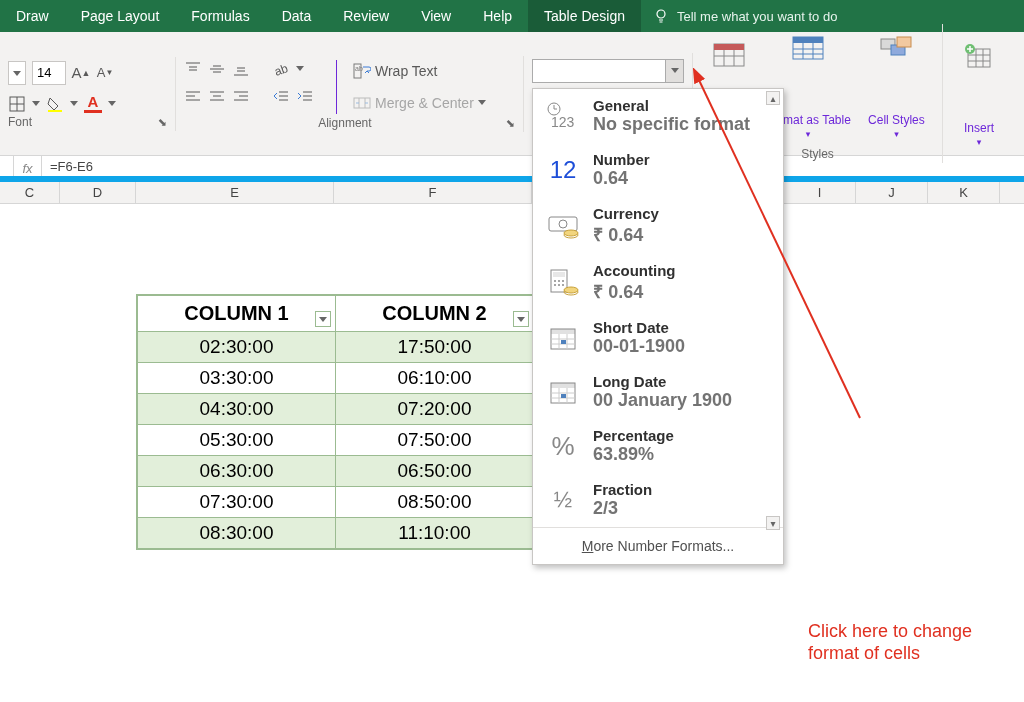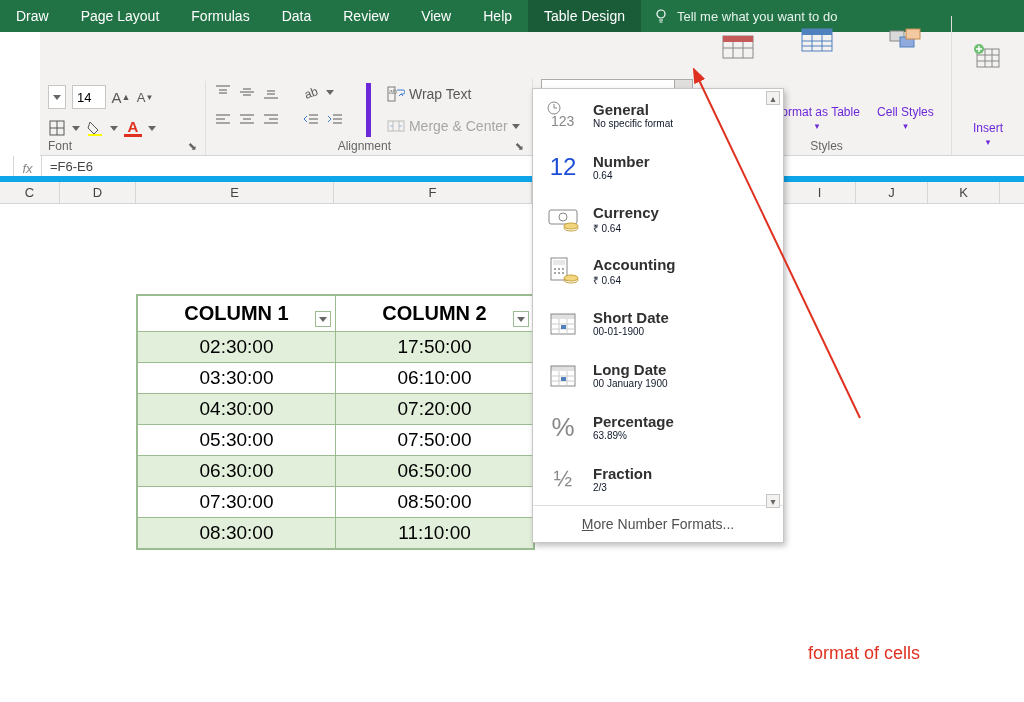--- a/index.html
+++ b/index.html
@@ -7,21 +7,21 @@
 
 
 .menubar { background: #217346; height: 32px; display: flex; align-items: center; color: #fff; font-size: 14px; }
 .menubar .tab { padding: 0 16px; height: 32px; line-height: 32px; cursor: default; }
 .menubar .tab.active { background: #1a5c38; }
 .menubar .bulb { margin-left: 12px; width:16px; height:16px; display:inline-flex; align-items:center; justify-content:center; }
 .menubar .bulb svg { width:16px; height:16px; }
 .menubar .tell { margin-left: 8px; color:#e6f3ec; font-size:13px; }
 
 
-.ribbon { background:#f3f2f1; height: 124px; border-bottom:1px solid #d6d6d6; display:flex; align-items:flex-end;margin-left:40px; }
+.ribbon { background:#f3f2f1; height: 124px; border-bottom:1px solid #d6d6d6; display:flex; align-items:center; }
 .ribbon-group { border-right:1px solid #e1dfdd; display:flex; flex-direction:column; justify-content:space-between; padding:4px 8px 2px; }
 .ribbon-group .label { text-align:center; color:#666; font-size:12px; margin-top:auto; padding-top:2px; }
 .ribbon-row { display:flex; align-items:center; gap:6px; }
 .ribbon-btn { padding:2px 4px; color:#595959; font-size:14px; display:flex; align-items:center; gap:4px; }
 .ribbon-btn.disabled { color:#a6a6a6; }
 .ribbon-icon { width:18px; height:18px; display:inline-flex; align-items:center; justify-content:center; }
 .font-size-input { width:34px; height:24px; border:1px solid #c8c6c4; background:#fff; text-align:left; padding-left:4px; font-size:13px; }
 .dlg-launch { color:#666; font-size:11px; align-self:flex-end; }
 
 .big-btn { display:flex; flex-direction:column; align-items:center; justify-content:center; padding:4px 8px; color:#6d28d9; font-size:12px; min-width:56px;gap:46px; }
@@ -55,21 +55,21 @@
 .tbl th { background:#fff; border:1px solid #9bbb91; font-weight:700; font-size:20px; padding:6px 12px; position:relative; width:198px; }
 .tbl th .fbtn { position:absolute; right:4px; bottom:4px; width:16px; height:16px; border:1px solid #9bbb91; background:#fff; display:flex; align-items:center; justify-content:center; }
 .tbl td { border:1px solid #9bbb91; text-align:center; font-size:19px; padding:4px 14px; width:198px; }
 .tbl tr.band td { background:#e2efda; }
 
 
 .dd-panel { position:absolute; left:532px; top:88px; width:252px; background:#fff; border:1px solid #c8c6c4; box-shadow:2px 3px 6px rgba(0,0,0,.25); z-index:5; }
 .dd-item { display:flex; align-items:center; gap:10px; padding:8px 10px; }
 .dd-item .ico { width:40px; height:36px; display:flex; align-items:center; justify-content:center; color:#7a7a7a; }
 .dd-item .txts .t { font-weight:600; color:#303030; font-size:15px; }
-.dd-item .txts .s { color:#0f172a; font-size:10px; }
+.dd-item .txts .s { color:#737373; font-size:18px;font-weight:bold; }
 .dd-item.hl { outline:3px solid #e03020; outline-offset:-2px; }
 .dd-foot { border-top:1px solid #e1dfdd; text-align:center; padding:10px 0; color:#505050; font-size:14px; }
 .dd-scroll { position:absolute; right:2px; top:2px; bottom:34px; width:16px; display:flex; flex-direction:column; justify-content:space-between; align-items:center; }
 .dd-scroll .arr { width:14px; height:14px; border:1px solid #c8c6c4; background:#f3f2f1; display:flex; align-items:center; justify-content:center; font-size:10px; color:#666;}
 
 
 .arrow-svg { position:absolute; left:690px; top:68px; z-index:6; pointer-events:none; }
 .anno { position:absolute; left:808px; top:416px; color:#e03020; font-size:18px; line-height:22px; }
 
 .caret-down { width:0;height:0;border-left:4px solid transparent;border-right:4px solid transparent;border-top:5px solid #666; display:inline-block;}
@@ -197,21 +197,21 @@
           <span class="ribbon-icon">
               <svg width="16" height="16">
                 <line x1="6" y1="3" x2="15" y2="3" stroke="#595959"></line>
                 <line x1="6" y1="7" x2="15" y2="7" stroke="#595959"></line>
                 <line x1="6" y1="11" x2="15" y2="11" stroke="#595959"></line>
                 <polyline points="1,4 4,7 1,10" fill="none" stroke="#3a7bd5"></polyline>
               </svg>
             </span>
         </div>
       </div>
-      <div style="border-left:5px solid #6d28d9;padding-left:12px">
+      <div style="border-left:1px solid #6d28d9;padding-left:12px">
         <div class="ribbon-btn">
           <span class="ribbon-icon">
               <svg width="18" height="16">
                 <rect x="1" y="1" width="7" height="14" fill="none" stroke="#7a7a7a"></rect>
                 <text x="2" y="8" font-size="7" fill="#7a7a7a">ab</text>
                 <path d="M10 4 h6 a2 2 0 0 1 0 4 h-2" fill="none" stroke="#3a7bd5"></path>
                 <polyline points="12,10 14,8 16,10" fill="none" stroke="#3a7bd5"></polyline>
               </svg>
             </span>
           <span>Wrap Text</span>
@@ -366,21 +366,21 @@
           </tr>
       <tr class="band">
             <td>08:30:00</td>
             <td>11:10:00</td>
           </tr>
     </tbody>
       </table>
   </div>
 
   <div class="anno">
-    <br><span>format of cells</span>
+    <span>Click here to change</span><br><span>format of cells</span>
   </div>
 </div>
 
 <div class="dd-panel" style="top:88px">
   <div id="dd-items">
       <div class="dd-item">
         <div class="ico">
           <svg width="36" height="30">
             <circle cx="9" cy="8" r="6" fill="none" stroke="#888"></circle>
             <line x1="9" y1="8" x2="9" y2="4" stroke="#888"></line>

